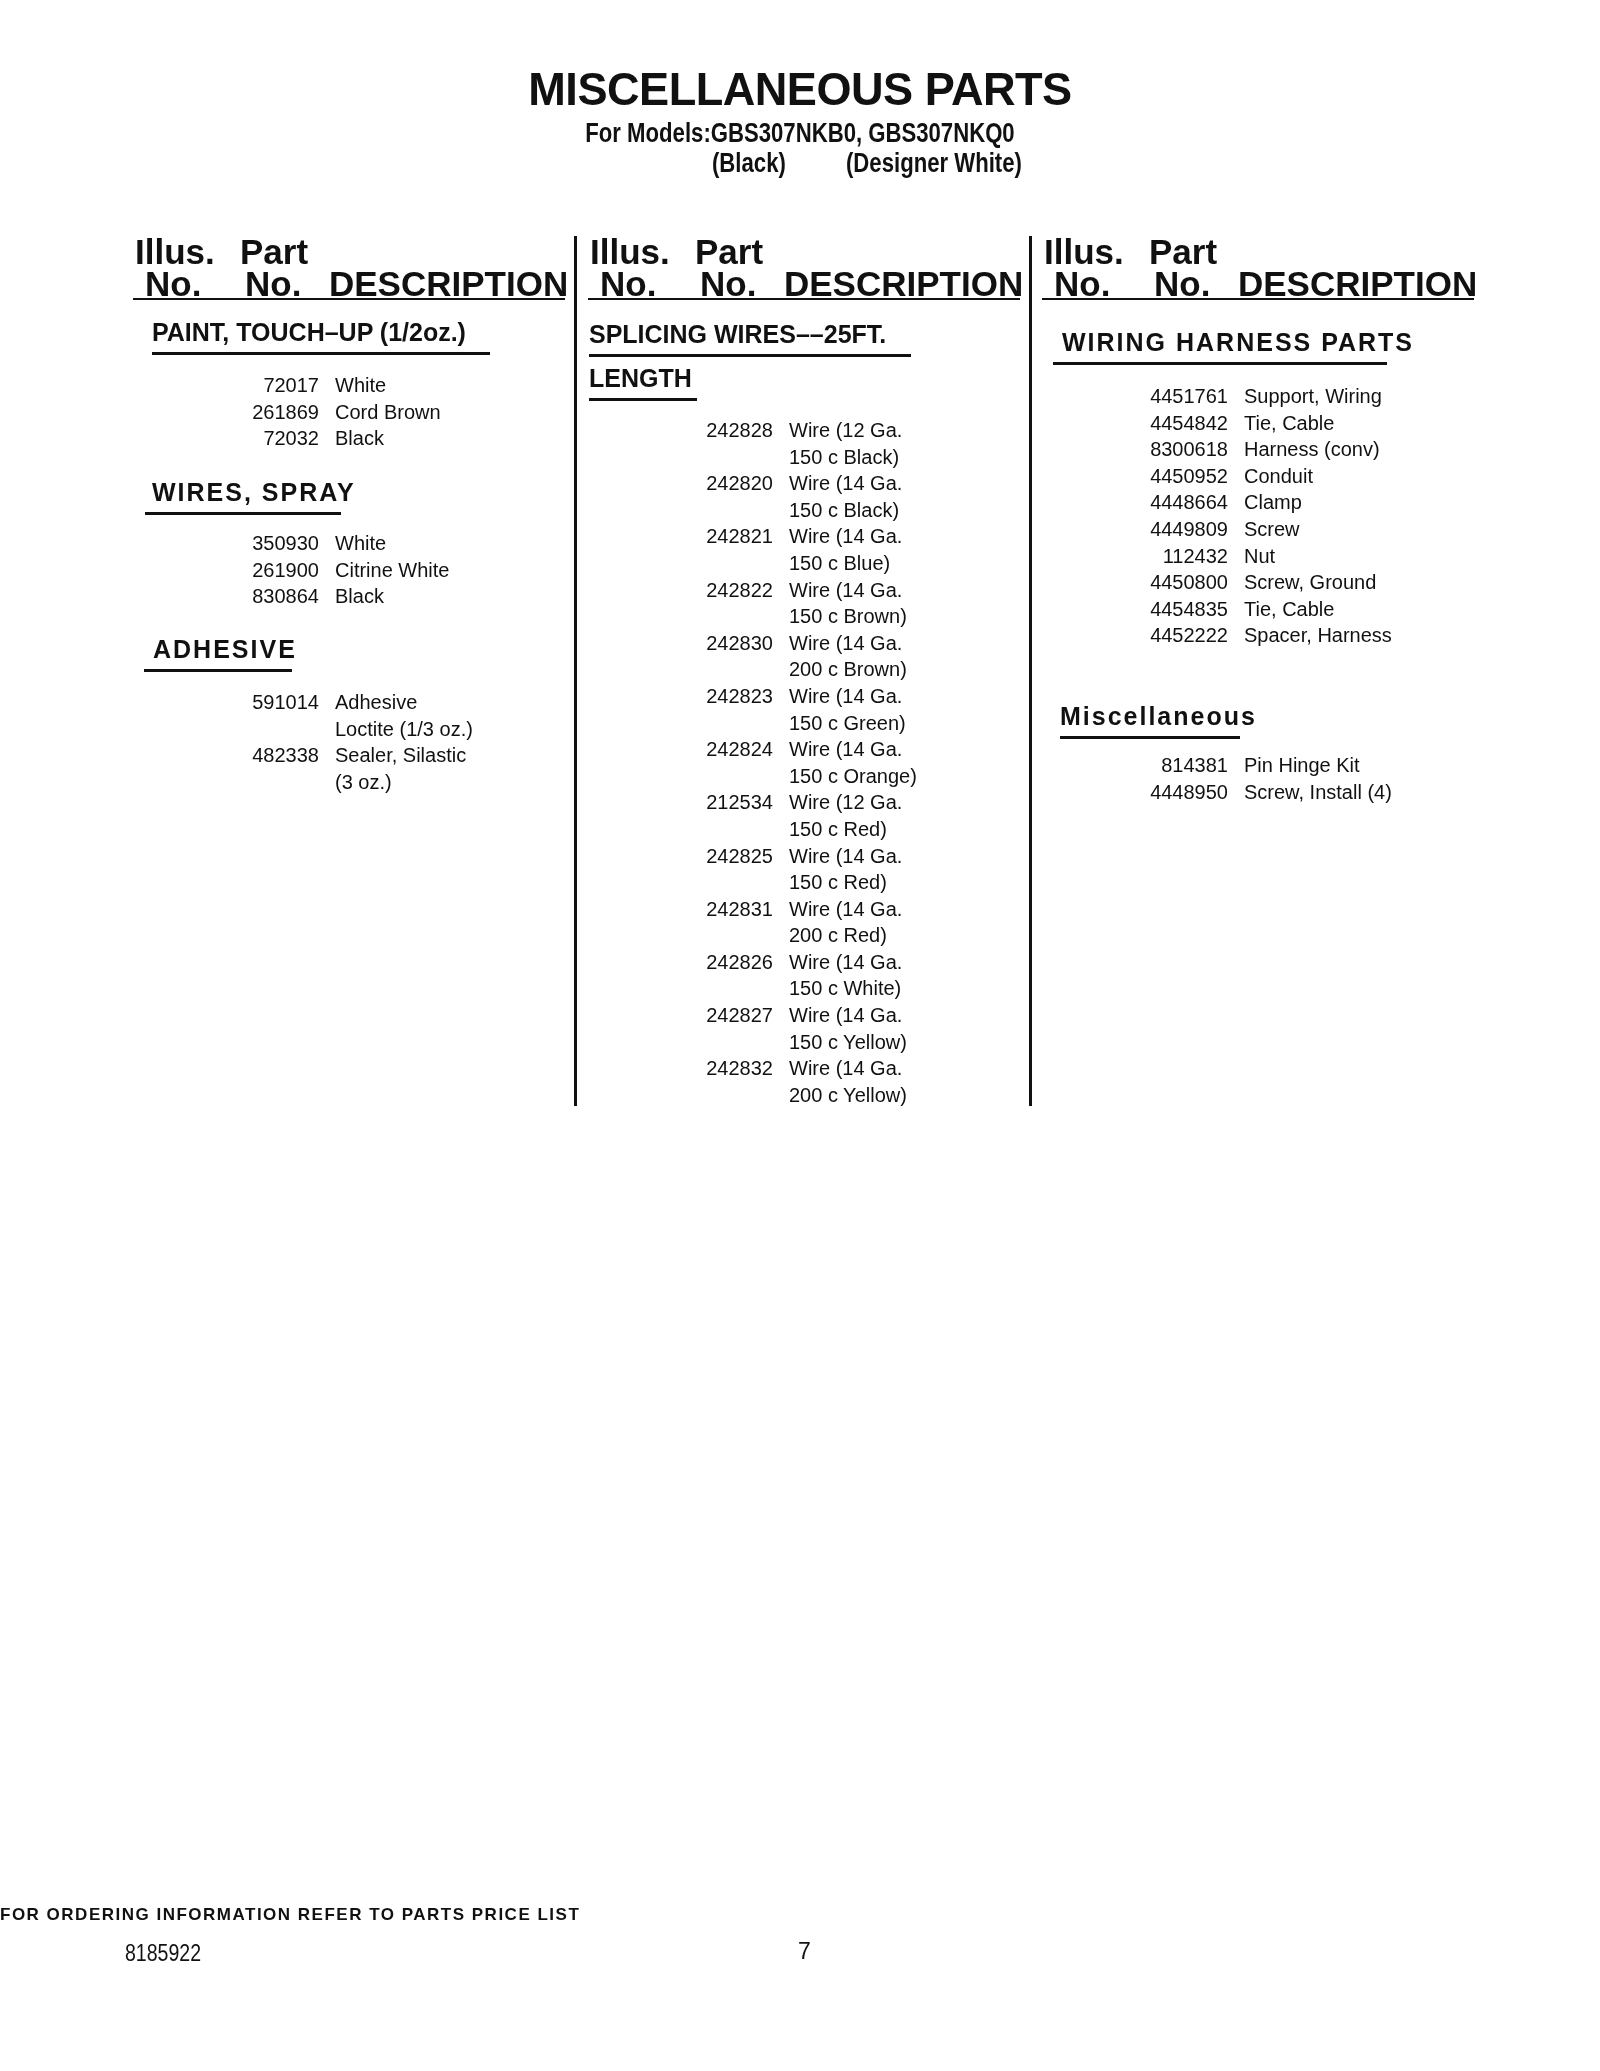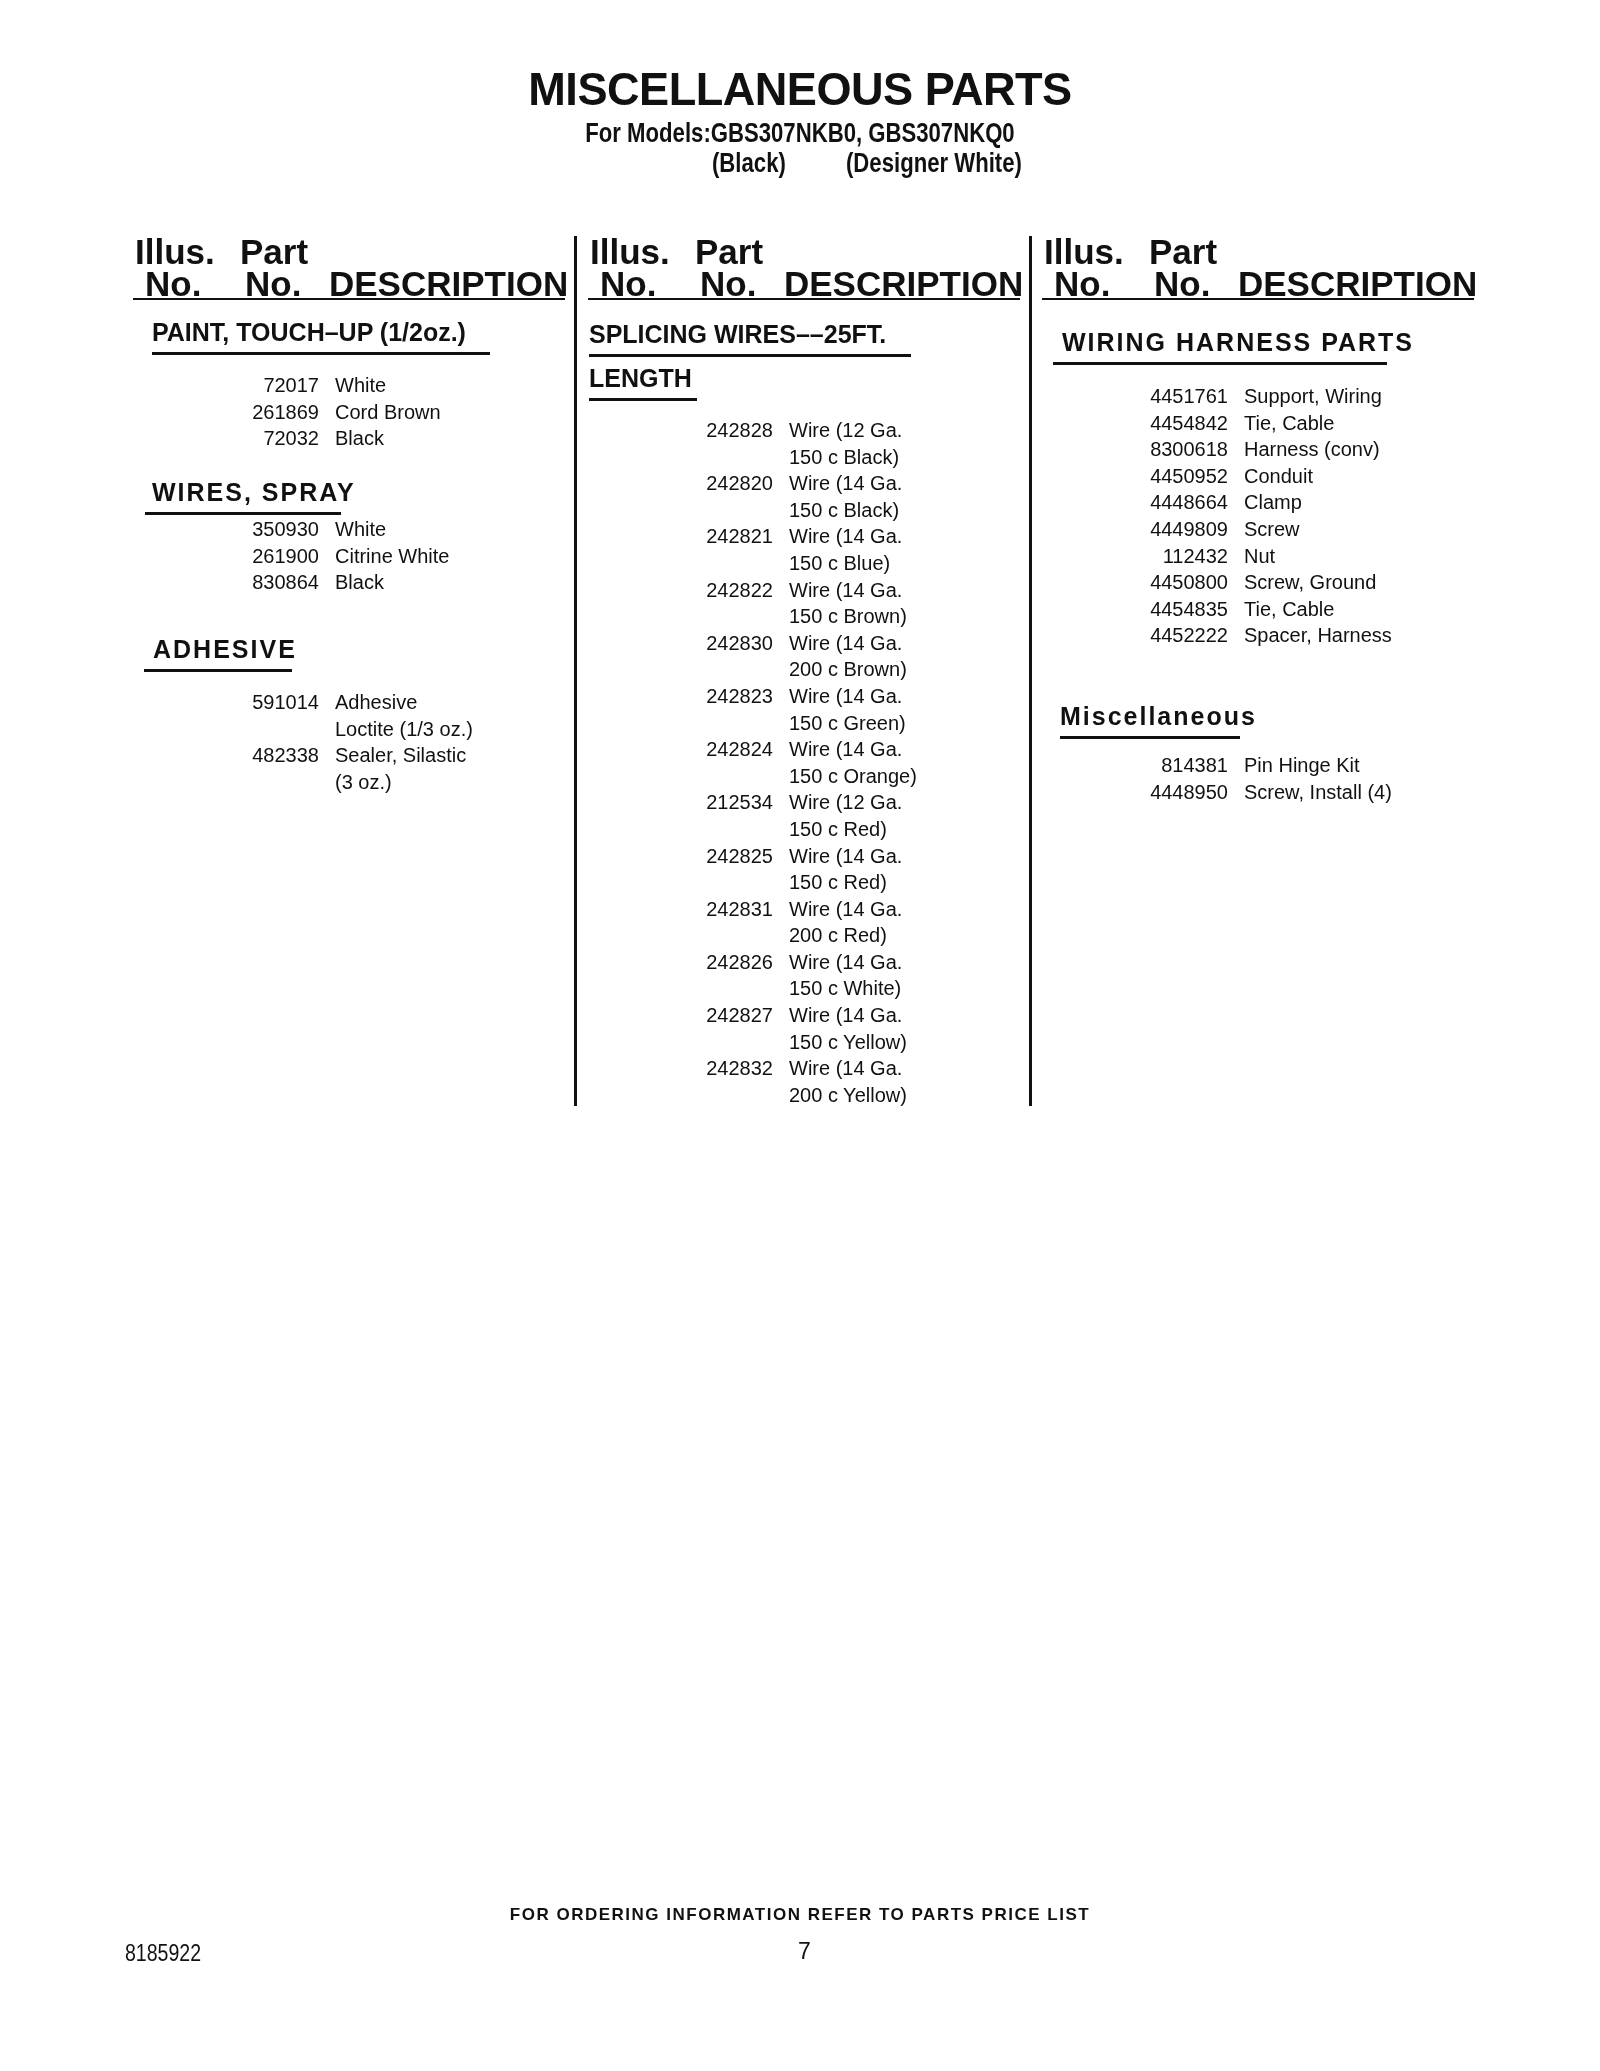--- a/index.html
+++ b/index.html
@@ -12,21 +12,21 @@
   .hdr span { position:absolute; }
   .divider { position:absolute; top:236px; width:3px; height:870px; background:#111; }
   .sec { position:absolute; font-weight:bold; font-size:25px; }
   .sec .ul { position:absolute; left:0; height:2.5px; background:#111; }
   .wide { letter-spacing:2px; }
   .rows { position:absolute; font-size:20px; line-height:26.6px; }
   .row { display:flex; }
   .pn { width:118px; text-align:right; }
   .ds { padding-left:16px; white-space:nowrap; }
   .cont { padding-left:134px; white-space:nowrap; }
-  .footer-note { position:absolute; top:1905px; left:0; width:1600px; text-align:center; font-weight:bold; font-size:17px; letter-spacing:1.5px; }
+  .footer-note { position:absolute; top:1905px; left:0; width:1600px; font-weight:bold; font-size:17px; letter-spacing:1.5px; }
   .docnum { position:absolute; top:1940px; left:125px; font-size:23px; transform:scaleX(0.85); transform-origin:left top; }
   .pagenum { position:absolute; top:1938px; left:798px; font-size:23px; }
 </style>
 </head>
 <body>
 
 <div class="title">MISCELLANEOUS PARTS</div>
 <div class="subtitle">For Models:GBS307NKB0, GBS307NKQ0</div>
 <div class="colors" style="left:712px;">(Black)</div>
 <div class="colors" style="left:846px;">(Designer White)</div>
@@ -55,21 +55,21 @@
     </div>
   <div class="row">
       <span class="pn">72032</span>
       <span class="ds">Black</span>
     </div>
 </div>
 <div class="sec wide" style="left:152px; top:478px;">
   <span>WIRES, SPRAY</span>
   <div class="ul" style="top:34px; left:-7px; width:196px;"></div>
 </div>
-<div class="rows" style="left:201px; top:516px;">
+<div class="rows" style="left:201px; top:530px;">
   <div class="row">
       <span class="pn">350930</span>
       <span class="ds">White</span>
     </div>
   <div class="row">
       <span class="pn">261900</span>
       <span class="ds">Citrine White</span>
     </div>
   <div class="row">
       <span class="pn">830864</span>

